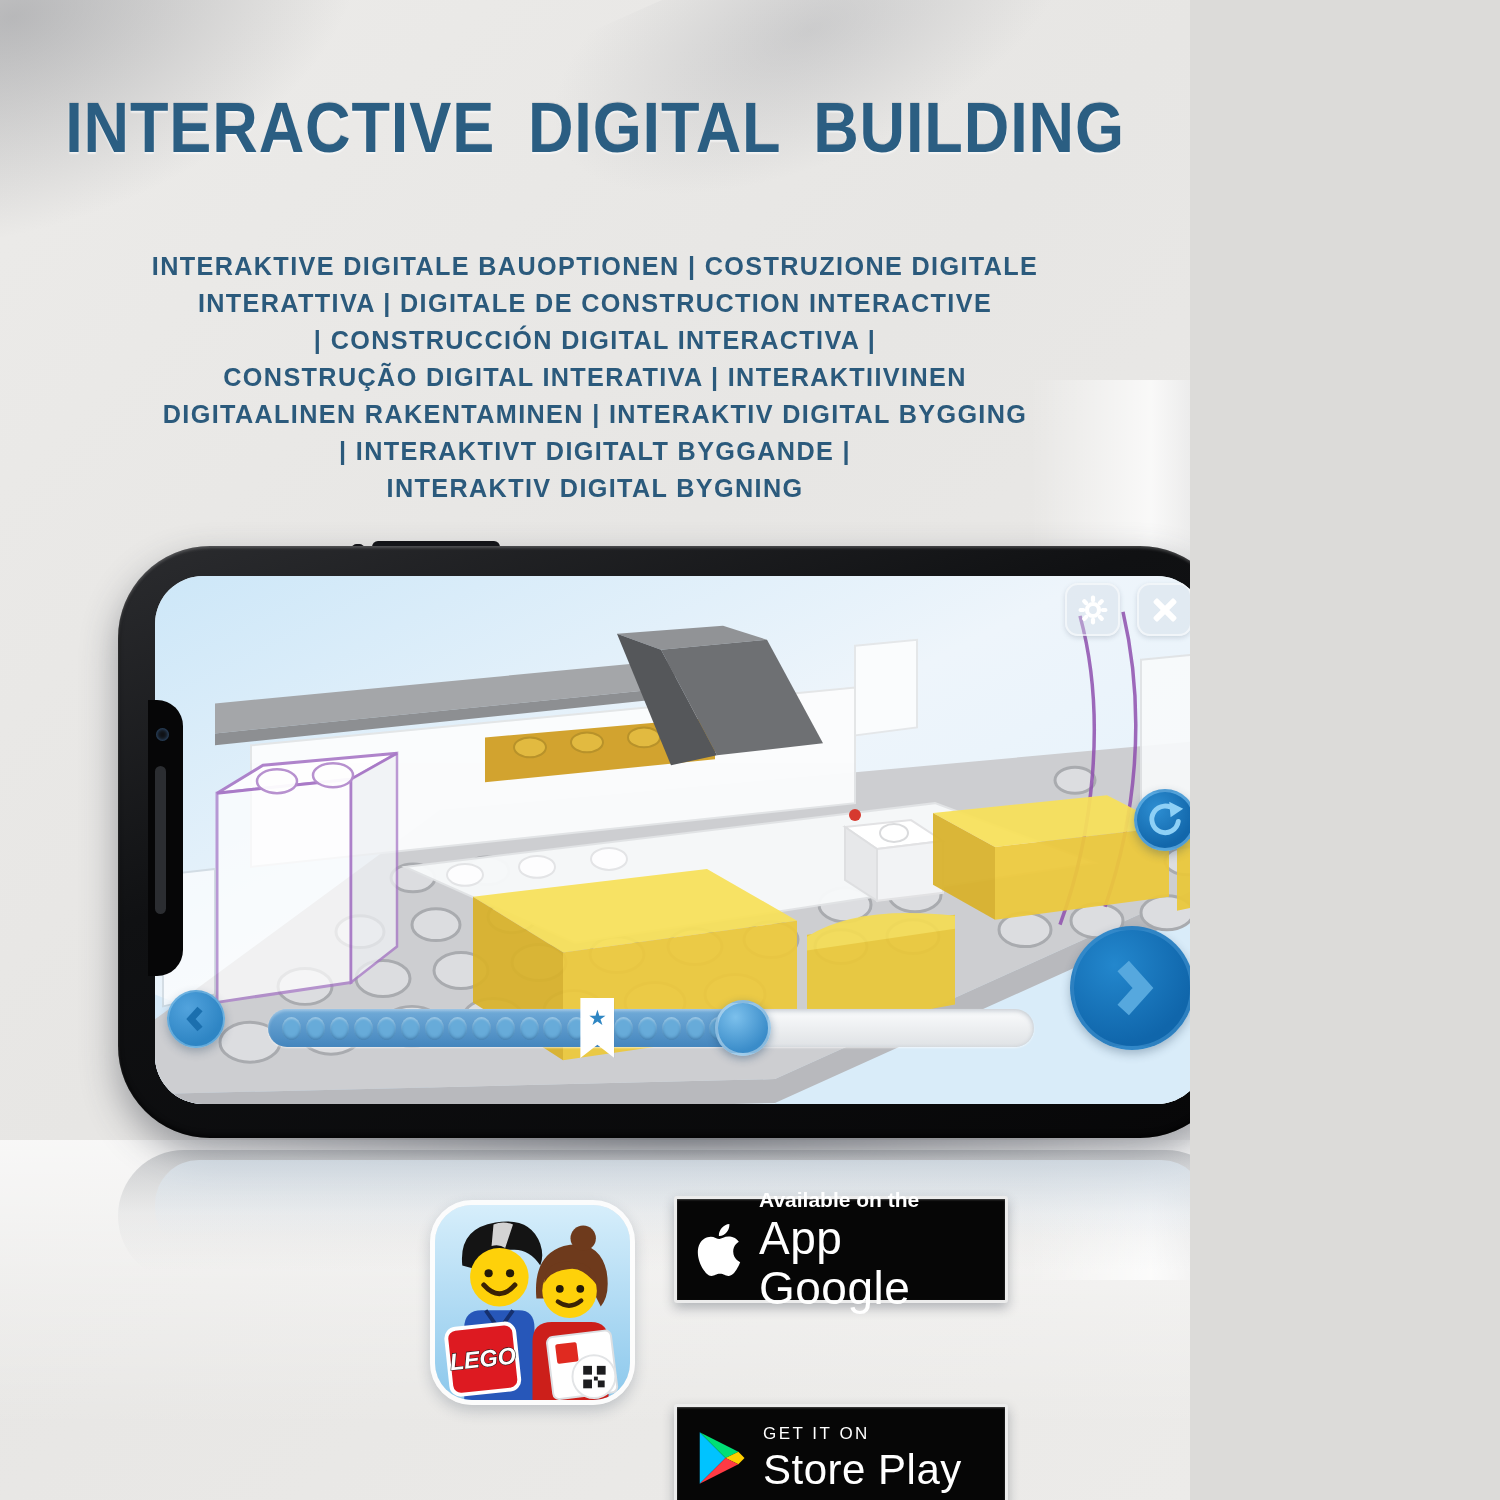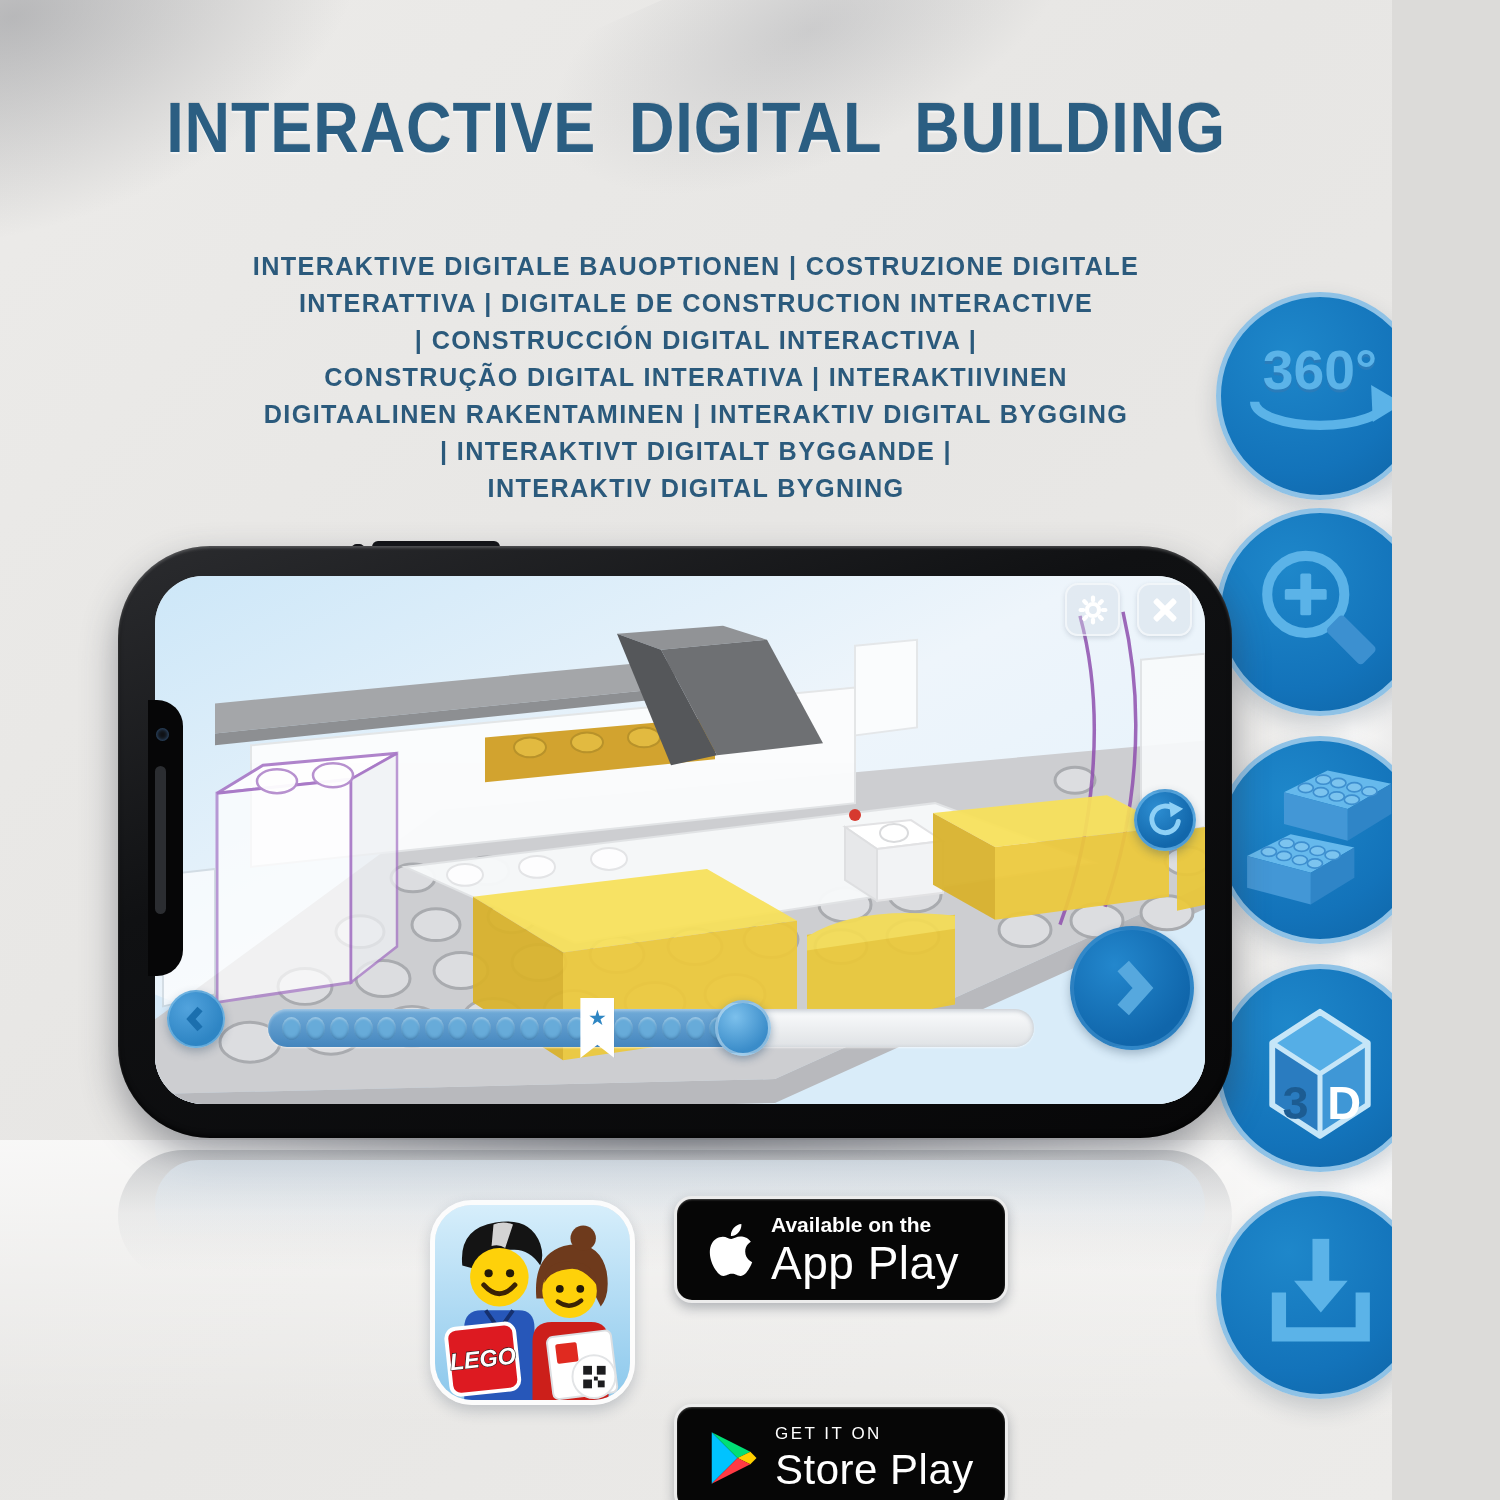--- a/index.html
+++ b/index.html
@@ -1,17 +1,17 @@
 <!DOCTYPE html>
 <html style="--title-blue: #2b5e82; --subtitle-blue: #2b5a7c; --circle-blue: #1373ba; --circle-ring: #8fc2e6; --icon-blue: #5bb3e8; --ui-blue: #2f88c8; --brick-yellow: #f2d53e;"><head>
 <meta charset="utf-8">
 <style>
   html,body{margin:0;padding:0;background:#dcdbd9;}
   *{box-sizing:border-box;}
-  .canvas{position:relative;width:1392px;height:1500px;overflow:hidden;
+  .canvas{position:relative;width:1190px;height:1500px;overflow:hidden;
     font-family:"Liberation Sans",sans-serif;
     background:linear-gradient(135deg,#ecebe9 0%,#e7e6e4 45%,#ecebe9 100%);}
   
   .bg-blob1{position:absolute;left:-140px;top:-120px;width:560px;height:330px;
     background:radial-gradient(ellipse at 30% 30%,rgba(120,122,128,.45),rgba(120,122,128,0) 65%);
     transform:rotate(-18deg);}
   .bg-blob2{position:absolute;left:540px;top:-60px;width:560px;height:220px;
     background:radial-gradient(ellipse at 50% 40%,rgba(150,152,158,.35),rgba(150,152,158,0) 70%);
     transform:rotate(-24deg);}
   .bg-blob3{position:absolute;right:-60px;top:380px;width:220px;height:900px;
@@ -95,23 +95,23 @@
   
   .phone-reflection{position:absolute;left:118px;top:1150px;width:1114px;height:132px;border-radius:92px;
     background:linear-gradient(to bottom,rgba(100,106,114,.30),rgba(165,170,176,.12) 48%,rgba(235,234,232,0) 92%);}
   .phone-reflection .screen-glow{position:absolute;left:37px;top:10px;width:1050px;height:92px;border-radius:44px;
     background:linear-gradient(to bottom,rgba(222,236,248,.55),rgba(236,235,233,0) 85%);}
 
   
   .app-icon{position:absolute;left:430px;top:1200px;width:205px;height:205px;border-radius:42px;
     overflow:hidden;border:5px solid rgba(255,255,255,.85);box-shadow:0 6px 14px rgba(40,60,80,.22);}
   .app-icon svg{width:100%;height:100%;display:block;}
-  .badge{position:absolute;left:674px;width:334px;background:#060606;border-radius:18px;
+  .badge{position:absolute;left:674px;width:334px;background:#060606;border-radius:3px;
     border:3px solid #ececec;box-shadow:0 5px 12px rgba(30,40,55,.3),inset 0 1px 2px rgba(255,255,255,.25);
-    display:flex;align-items:center;padding:0 28px;color:#fff;}
+    display:flex;align-items:center;padding:0 16px;color:#fff;}
   .badge.appstore{top:1196px;height:107px;}
   .badge.gplay{top:1404px;height:108px;}
   .badge .logo{flex:0 0 auto;display:flex;align-items:center;justify-content:center;}
   .badge .bt{margin-left:14px;display:flex;flex-direction:column;justify-content:center;}
   .as-line1{font-size:21px;font-weight:700;line-height:26px;}
   .as-line2{font-size:46px;font-weight:400;line-height:50px;letter-spacing:.5px;}
   .gp-line1{font-size:17px;font-weight:400;letter-spacing:2.5px;line-height:24px;}
   .gp-line2{font-size:42px;font-weight:400;line-height:48px;letter-spacing:.5px;}
 </style>
 </head>
@@ -443,21 +443,21 @@
   </div>
 
   <div class="badge appstore">
     <span class="logo">
       <svg viewBox="0 0 24 24" width="52" height="60" fill="#ffffff">
         <path d="M12.152 6.896c-.948 0-2.415-1.078-3.96-1.04-2.04.027-3.91 1.183-4.961 3.014-2.117 3.675-.546 9.103 1.519 12.09 1.013 1.454 2.208 3.09 3.792 3.03 1.52-.065 2.09-.987 3.935-.987 1.831 0 2.35.987 3.96.948 1.637-.026 2.676-1.48 3.676-2.948 1.156-1.688 1.636-3.325 1.662-3.415-.039-.013-3.182-1.221-3.22-4.857-.026-3.04 2.48-4.494 2.597-4.559-1.429-2.09-3.623-2.324-4.39-2.376-2-.156-3.675 1.09-4.61 1.09zM15.53 3.83c.843-1.012 1.4-2.427 1.245-3.83-1.207.052-2.662.805-3.532 1.818-.78.896-1.454 2.338-1.273 3.714 1.338.104 2.715-.688 3.56-1.702"></path>
       </svg>
     </span>
     <span class="bt">
       <span class="as-line1">Available on the</span>
-      <span class="as-line2">App Play</span>
+      <span class="as-line2">App Google</span>
     </span>
   </div>
 
   <div class="badge gplay">
     <span class="logo">
       <svg viewBox="0 0 100 100" width="56" height="56">
         <polygon points="12,4 12,96 58,50" fill="#00c3ff"></polygon>
         <polygon points="12,4 58,50 81,39" fill="#00df76"></polygon>
         <polygon points="58,50 81,39 92,50 81,61" fill="#ffcf00"></polygon>
         <polygon points="12,96 58,50 81,61" fill="#ff3a44"></polygon>

